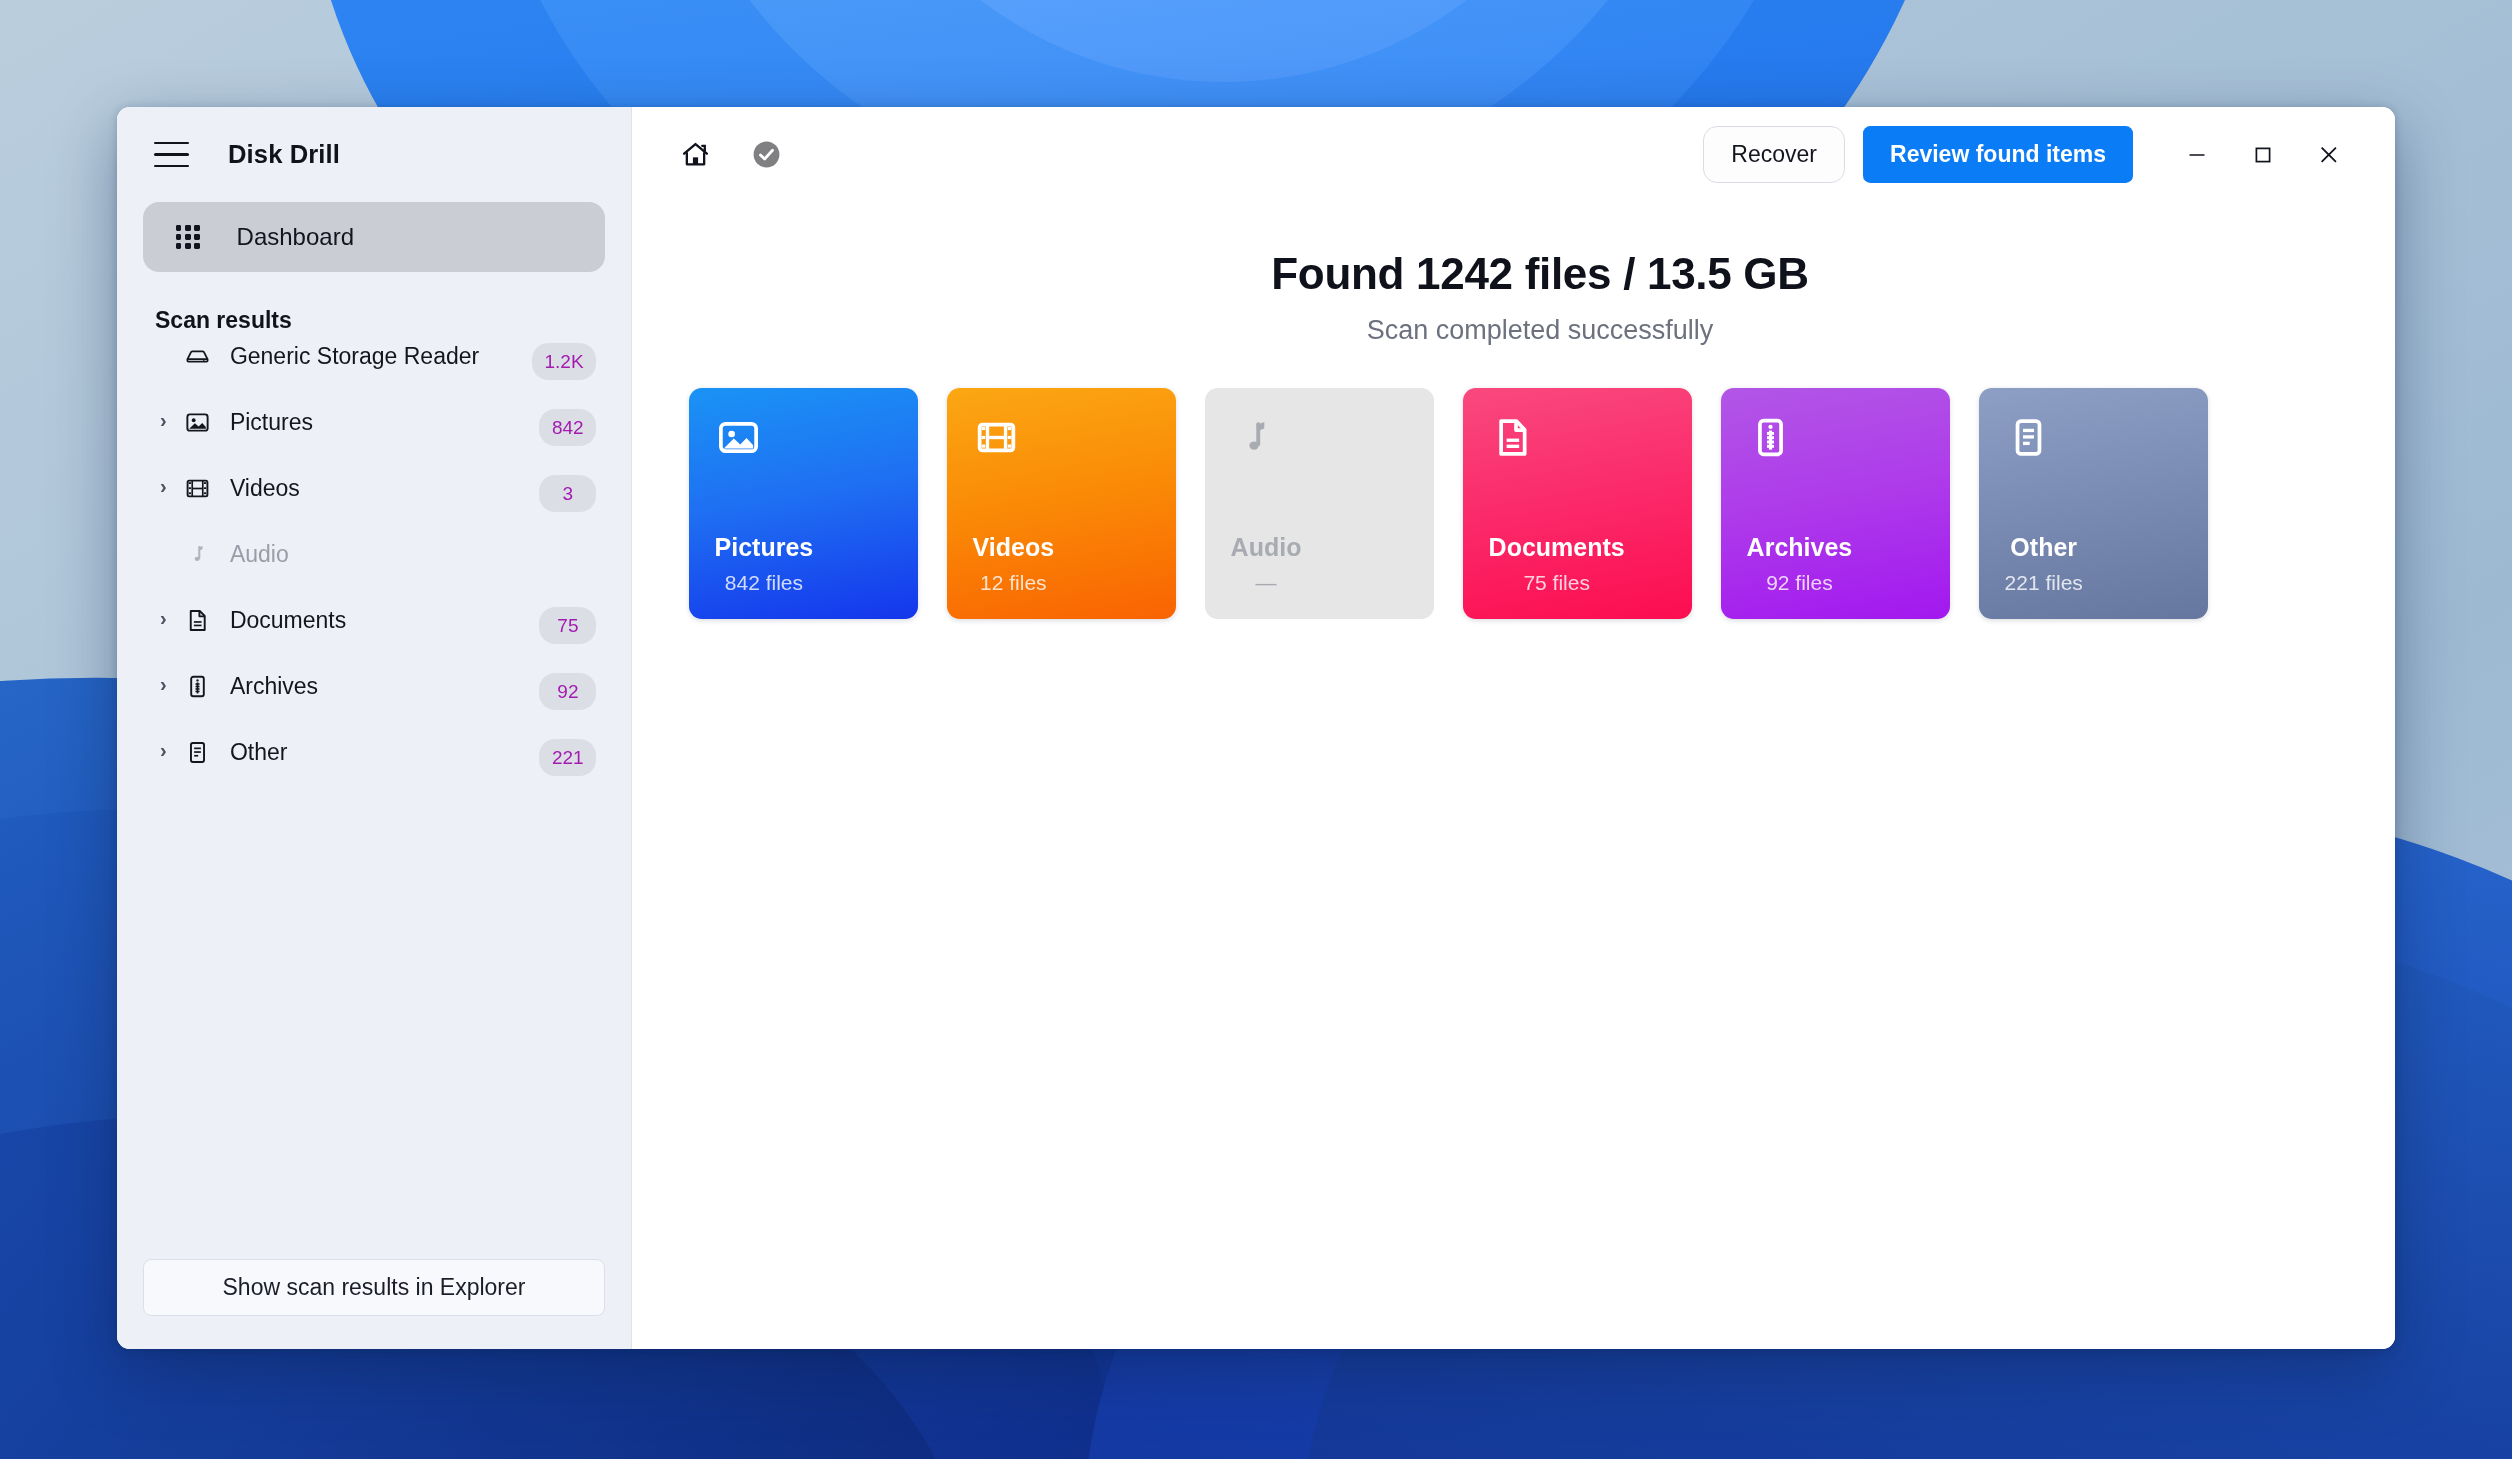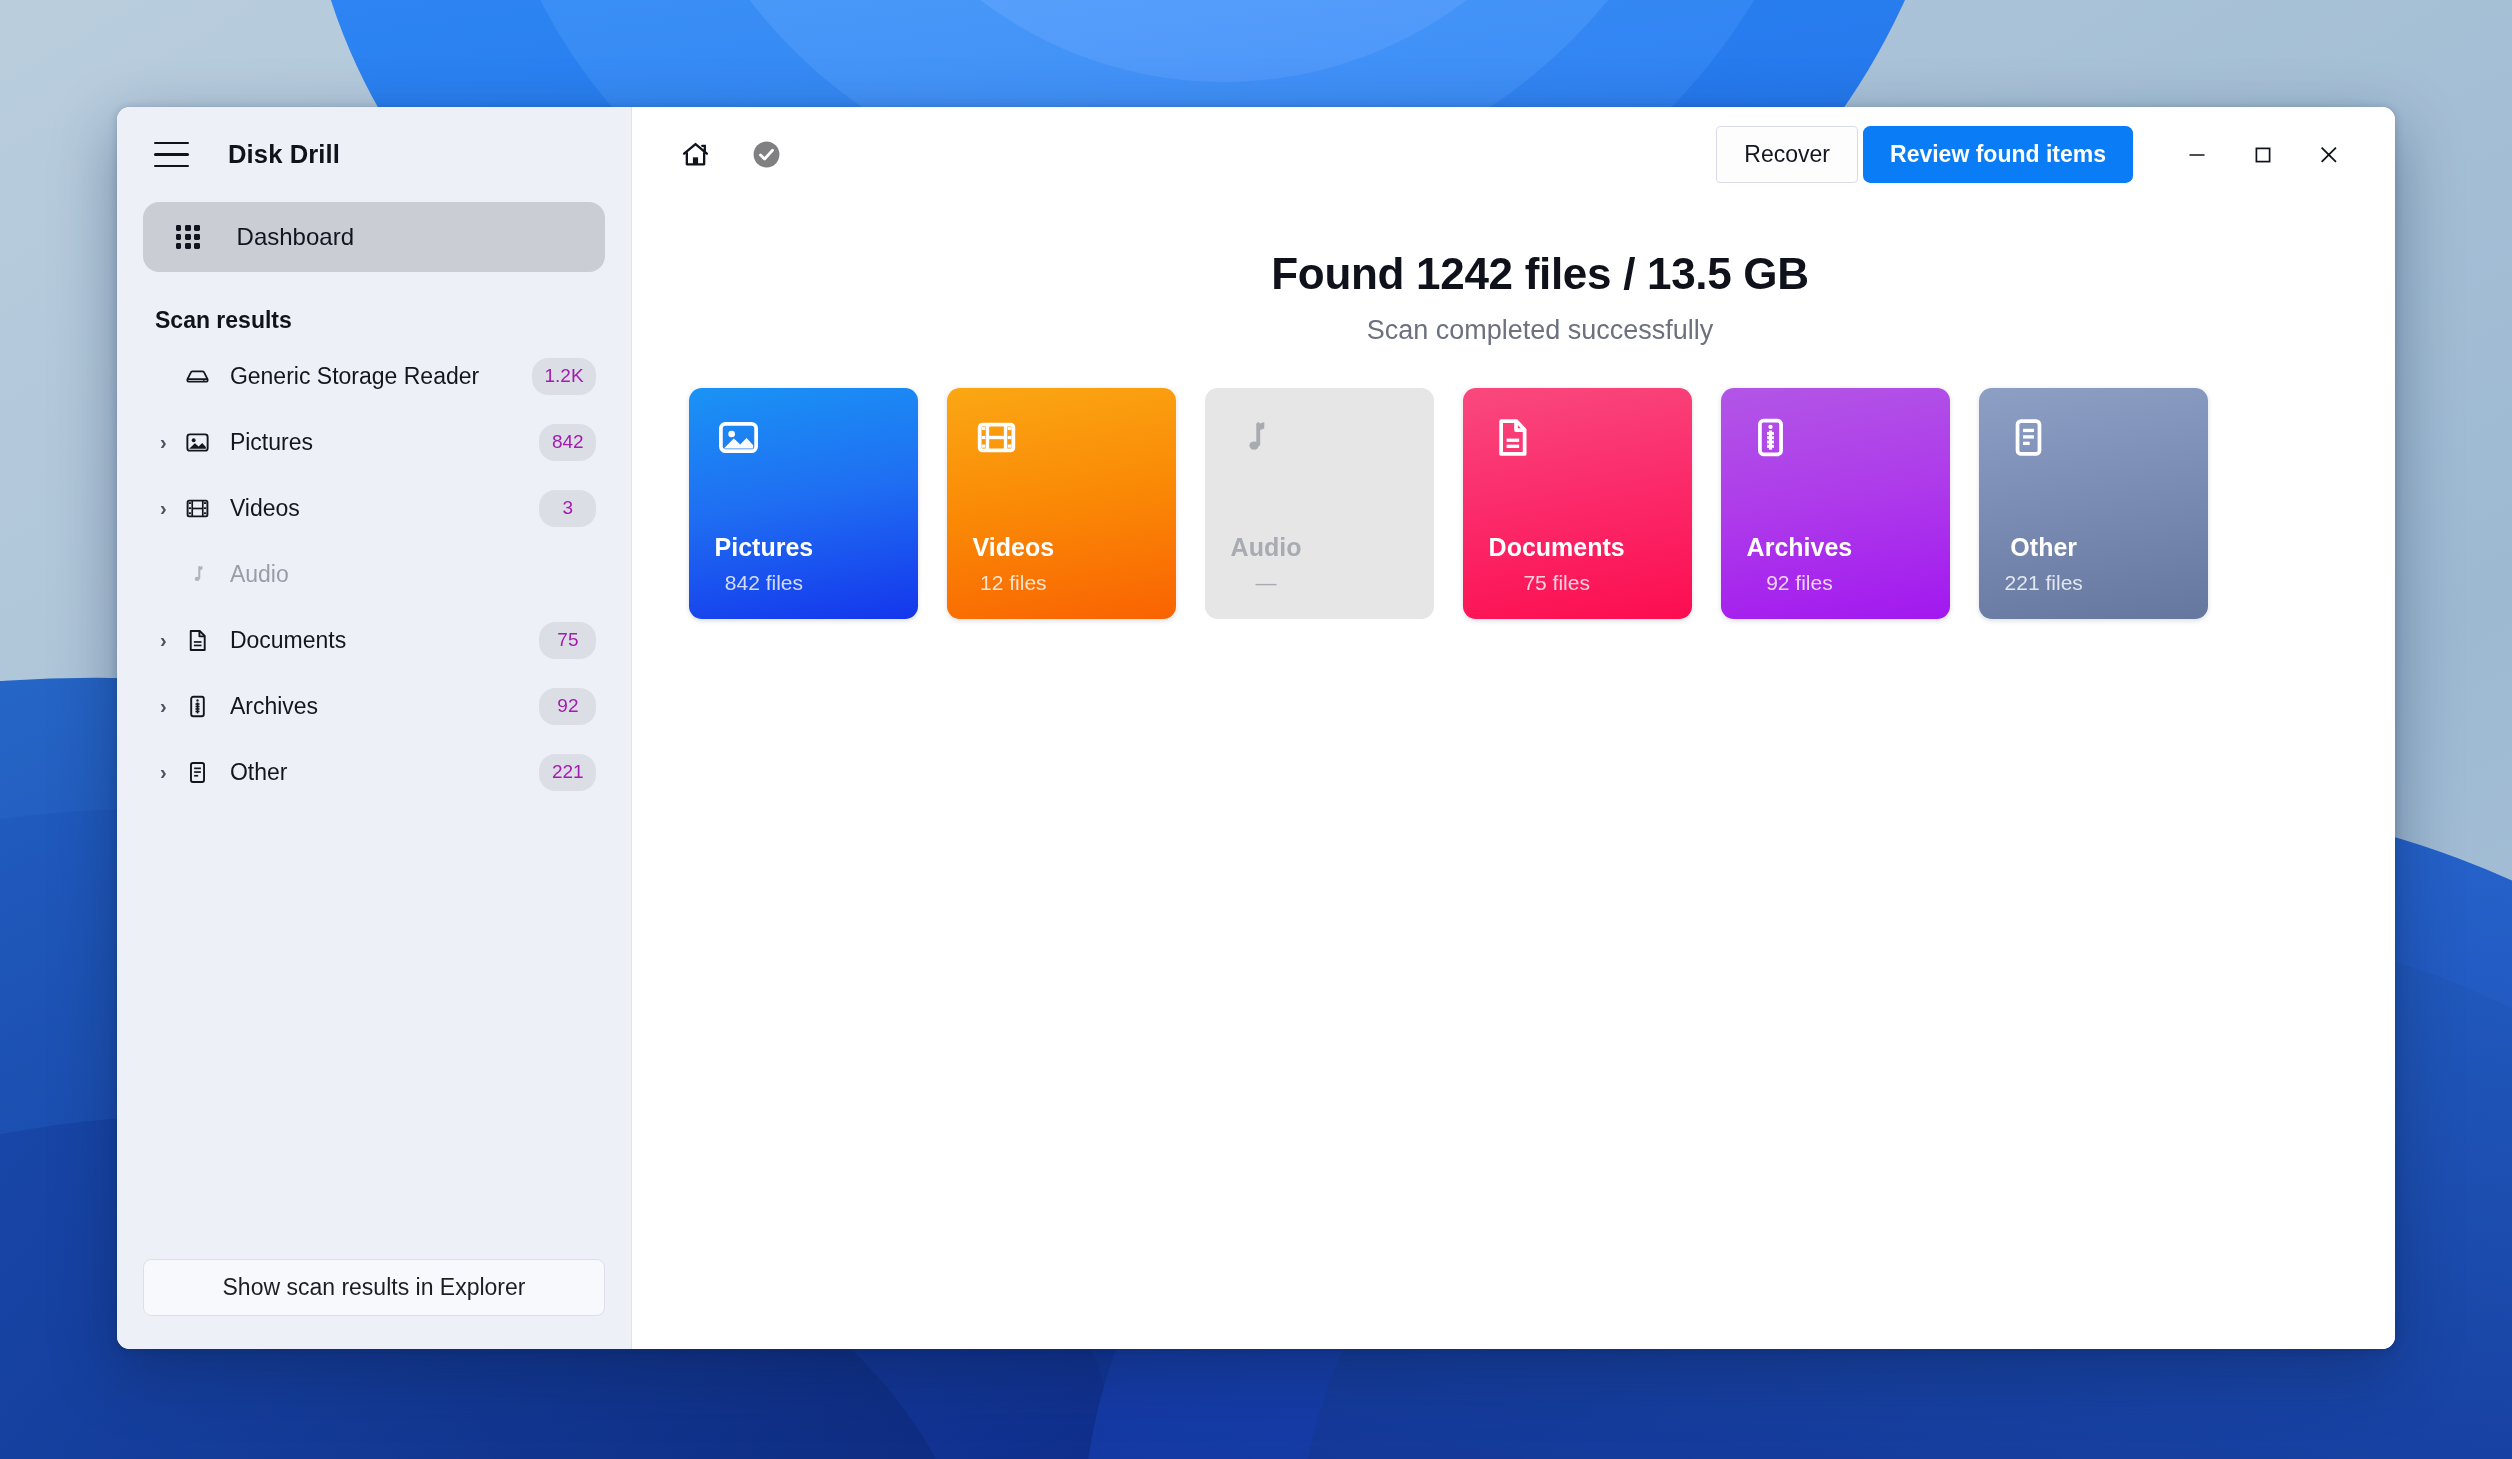--- a/index.html
+++ b/index.html
@@ -119,21 +119,21 @@
     font-size: 23px;
     font-weight: 700;
     color: #11131c;
     padding: 35px 0 9px 38px;
     flex: none;
   }
 
   #tree { padding: 0 25.6px 0 25.6px; flex: 1 1 auto; overflow: hidden; }
   .tree-row {
     display: flex;
-    align-items: center;
+    align-items: flex-start;
     height: 66px;
     padding-left: 7.3px;
     border-radius: 7.3px;
     cursor: pointer;
   }
   .tree-row.disabled { cursor: default; }
   .chev {
     width: 27px; flex: none; display: flex; align-items: center; justify-content: center;
     color: #4e5260; font-size: 20px; font-weight: 700;
   }
@@ -185,26 +185,26 @@
     border-radius: 7.3px; cursor: pointer; flex: none;
   }
   #scan-status-badge { margin-left: 20px; }
   .toolbar-spacer { flex: 1 1 auto; }
 
   #recover-button {
     height: 57px;
     padding: 0 27px;
     background: #fdfdfe;
     border: 0.9px solid #d9dce6;
-    border-radius: 4px;
+    border-radius: 14px;
     font-family: "Liberation Sans", sans-serif;
     font-size: 23px;
     color: #14161f;
     cursor: pointer;
-    margin-right: 5px;
+    margin-right: 18px;
   }
   #review-button {
     height: 57px;
     padding: 0 27px;
     background: #0a7cf5;
     border: none;
     border-radius: 7.3px;
     font-family: "Liberation Sans", sans-serif;
     font-size: 23px;
     font-weight: 700;

